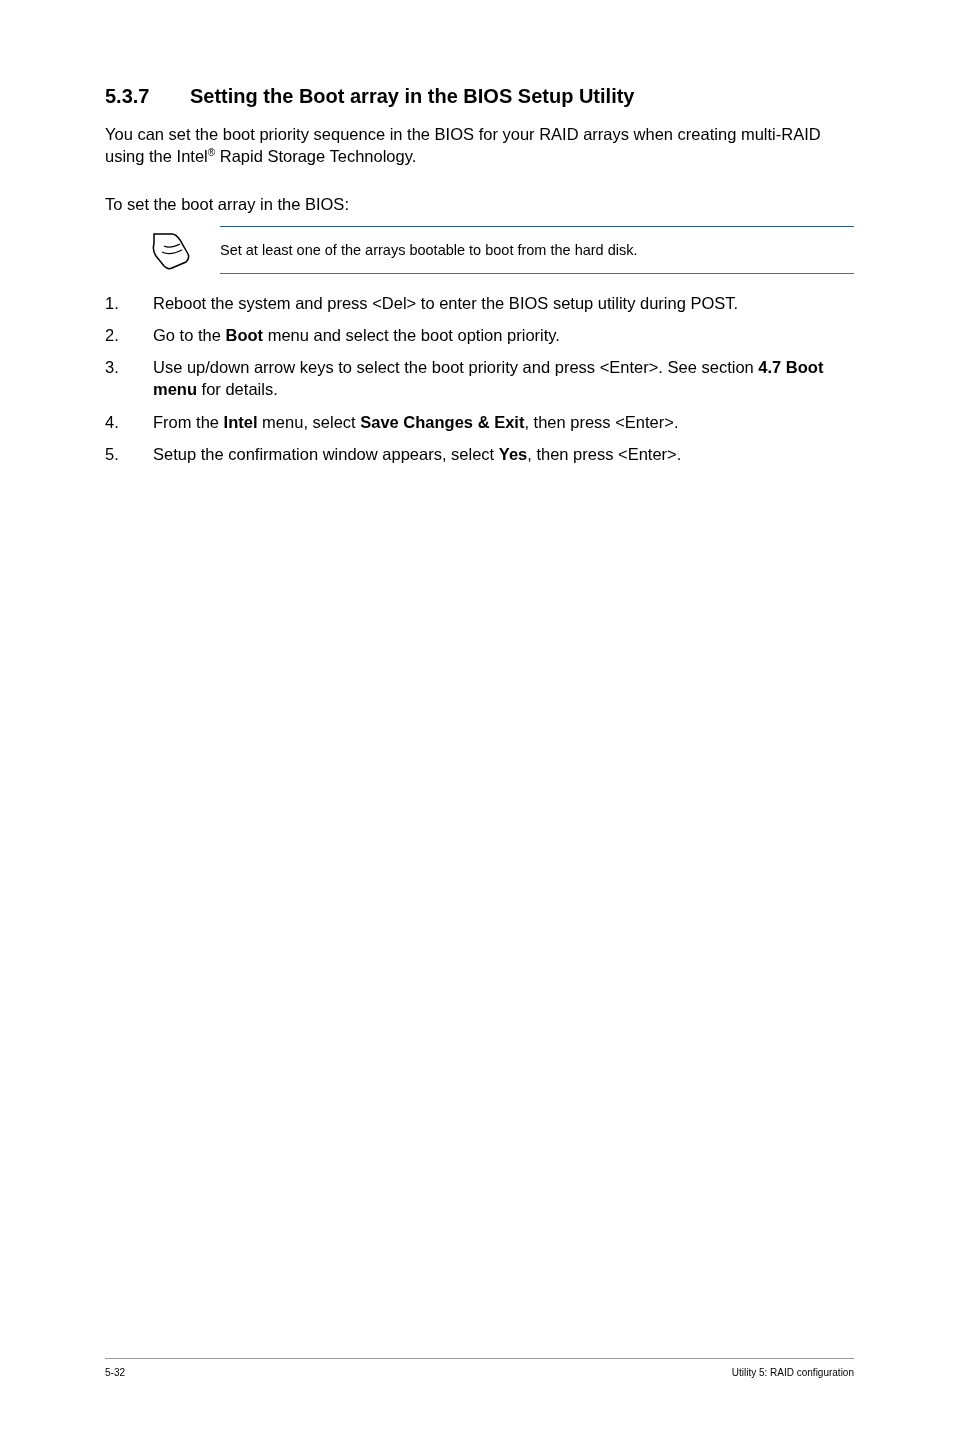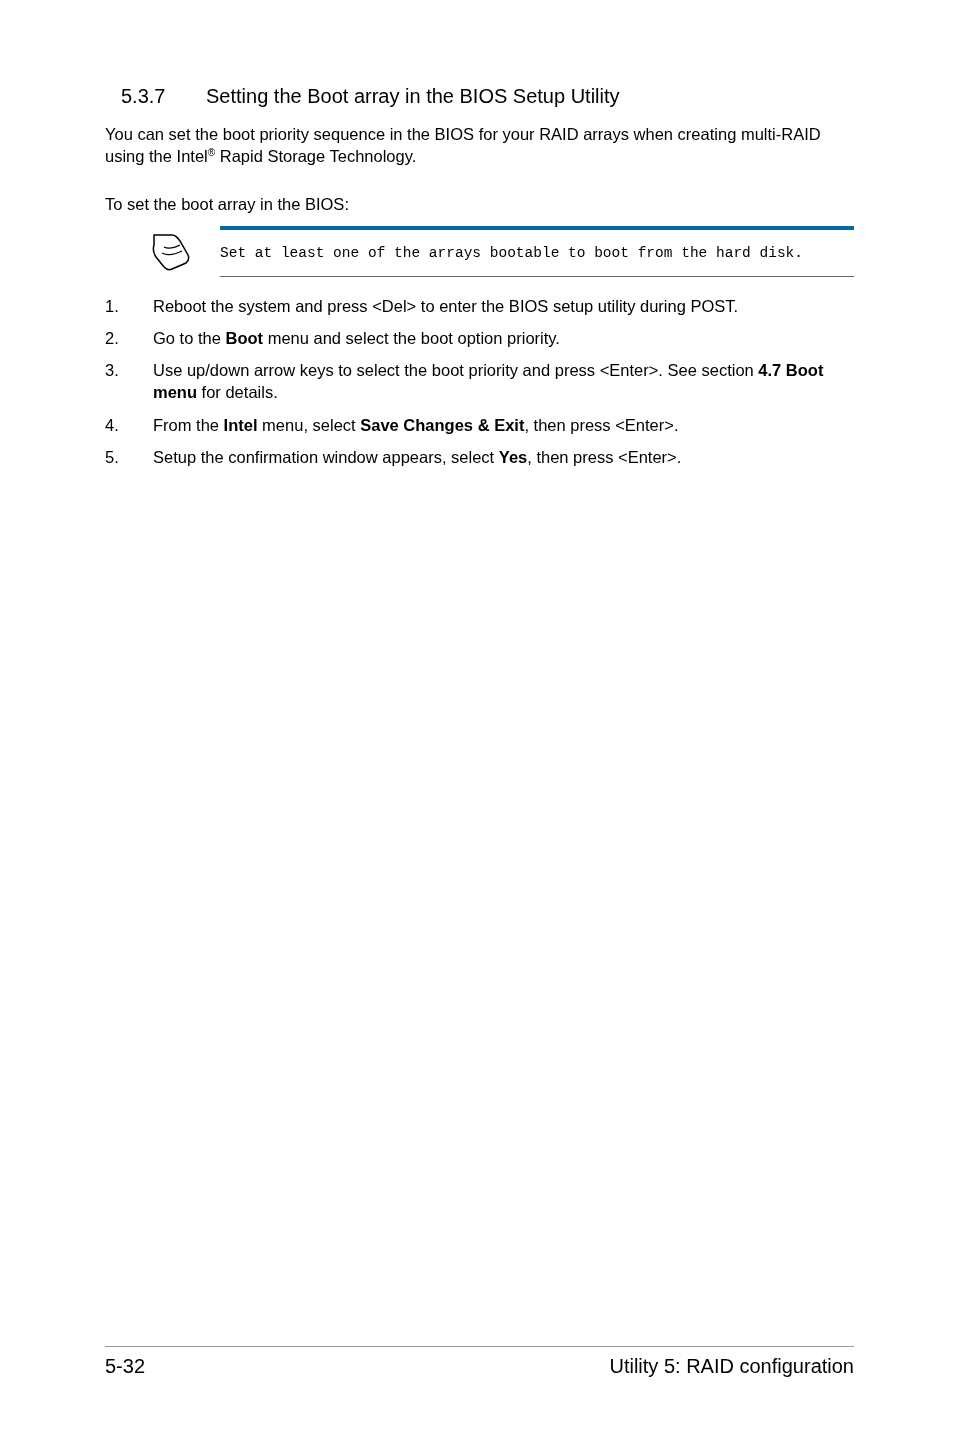--- a/index.html
+++ b/index.html
@@ -13,23 +13,22 @@
       height: 1438px;
       background: #ffffff;
       font-family: Arial, Helvetica, sans-serif;
       color: #000000;
       position: relative;
       padding: 85px 100px 0 105px;
     }
     
     .heading {
       font-size: 20px;
-      font-weight: normal;
+      font-weight: bold;
       margin-bottom: 15px;
-      margin-left: 16px;
     }
     
     .heading .section-num {
       display: inline-block;
       width: 85px;
     }
     
     .intro-para {
       font-size: 16.5px;
       line-height: 1.35;
@@ -56,24 +55,23 @@
     
     .note-icon {
       width: 40px;
       height: 40px;
       margin-right: 30px;
       flex-shrink: 0;
     }
     
     .note-text-wrapper {
       flex: 1;
-      border-top: 4px solid #0369a1;
+      border-top: 1px solid #0369a1;
       border-bottom: 1px solid #666;
       padding: 14px 0;
-      font-family: Liberation Mono, monospace;
     }
     
     .note-text {
       font-size: 14.5px;
     }
     
     .step-list {
       font-size: 16.5px;
       line-height: 1.35;
     }
@@ -98,21 +96,21 @@
     
     .footer {
       position: absolute;
       bottom: 60px;
       left: 105px;
       right: 100px;
       border-top: 1px solid #999;
       padding-top: 8px;
       display: flex;
       justify-content: space-between;
-      font-size: 20px;
+      font-size: 10px;
     }
   </style>
 </head>
 <body>
 
 <div class="heading">
   <span class="section-num">5.3.7</span><span>Setting the Boot array in the BIOS Setup Utility</span>
 </div>
 
 <p class="intro-para">

